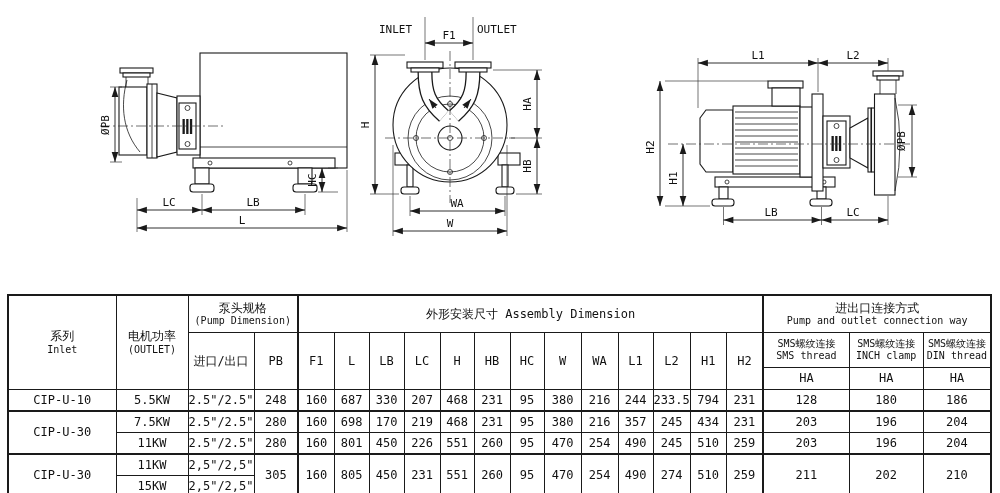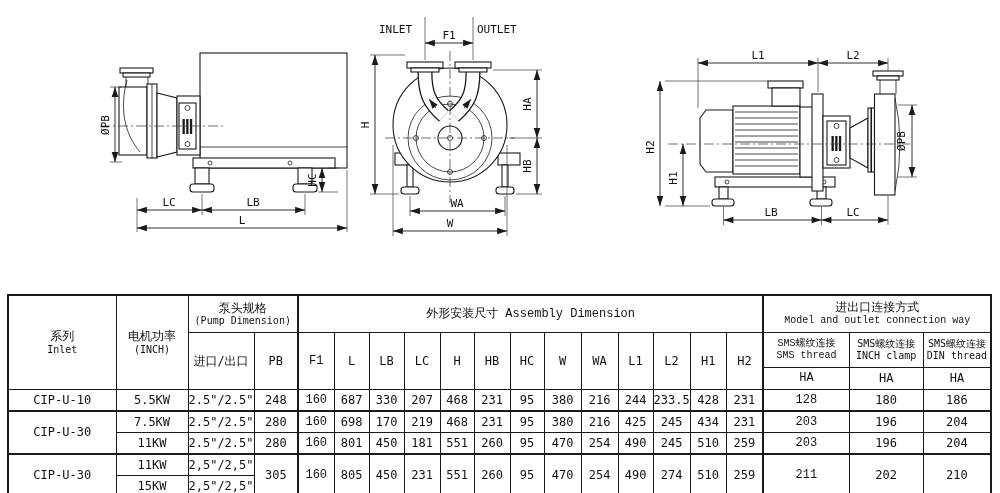--- a/index.html
+++ b/index.html
@@ -20,21 +20,21 @@
              background:#fff;}
   table.spec td,table.spec th{border:1px solid #1a1a1a;text-align:center;vertical-align:middle;
              padding:0;font-weight:normal;font-size:12px;line-height:1.2;overflow:hidden;}
   table.spec{border:2px solid #1a1a1a;}
   .en{font-size:10px;}
   .io{font-size:11px;}
   .hr1 th{height:36px;}
   .hr2 th{height:34px;}
   .hr3 th{height:21px;}
   .dr td{height:20px;}
-  .bl{border-left:2px solid #1a1a1a !important;font-family:Liberation Mono, monospace;}
+  .bl{border-left:2px solid #1a1a1a !important;}
   .bb{border-bottom:2px solid #1a1a1a !important;}
 </style>
 </head>
 <body>
 
 <div id="sheet">
 
   <svg style="left:60px;top:10px;" width="300" height="235" viewBox="0 0 300 235">
     <defs>
       <marker id="ar1" viewBox="0 0 10 8" refX="9.5" refY="4" markerWidth="11" markerHeight="9" orient="auto-start-reverse" markerUnits="userSpaceOnUse">
@@ -258,30 +258,30 @@
         <col style="width:68px">
     </colgroup>
     <tbody>
         <tr class="hr1">
       <th rowspan="3">
         <div>系列</div>
         <div class="en">Inlet</div>
       </th>
       <th rowspan="3">
         <div>电机功率</div>
-        <div class="en">(INCH)</div>
+        <div class="en">(OUTLET)</div>
       </th>
       <th colspan="2">
         <div>泵头规格</div>
         <div class="en">(Pump Dimension)</div>
       </th>
       <th colspan="13" class="bl">外形安装尺寸 Assembly Dimension</th>
       <th colspan="3" class="bl">
         <div>进出口连接方式</div>
-        <div class="en">Model and outlet connection way</div>
+        <div class="en">Pump and outlet connection way</div>
       </th>
     </tr>
     <tr class="hr2">
       <th rowspan="2" style="white-space:normal;margin-left:48px;">进口/出口</th>
       <th rowspan="2">PB</th>
       <th rowspan="2" class="bl">F1</th>
       <th rowspan="2">L</th>
       <th rowspan="2">LB</th>
       <th rowspan="2">LC</th>
       <th rowspan="2">H</th>
@@ -321,58 +321,58 @@
       <td class="bb">687</td>
       <td class="bb">330</td>
       <td class="bb">207</td>
       <td class="bb">468</td>
       <td class="bb">231</td>
       <td class="bb">95</td>
       <td class="bb">380</td>
       <td class="bb">216</td>
       <td class="bb">244</td>
       <td class="bb">233.5</td>
-      <td class="bb">428</td>
+      <td class="bb">794</td>
       <td class="bb">231</td>
       <td class="bb bl">128</td>
       <td class="bb">180</td>
       <td class="bb">186</td>
     </tr>
 
     <tr class="dr">
       <td rowspan="2" class="bb">CIP-U-30</td>
       <td>7.5KW</td>
       <td class="io">2.5"/2.5"</td>
       <td>280</td>
       <td class="bl">160</td>
       <td>698</td>
       <td>170</td>
       <td>219</td>
       <td>468</td>
       <td>231</td>
       <td>95</td>
       <td>380</td>
       <td>216</td>
-      <td>425</td>
+      <td>357</td>
       <td>245</td>
       <td>434</td>
       <td>231</td>
       <td class="bl">203</td>
       <td>196</td>
       <td>204</td>
     </tr>
 
     <tr class="dr">
       <td class="bb">11KW</td>
       <td class="bb io">2.5"/2.5"</td>
       <td class="bb">280</td>
       <td class="bb bl">160</td>
       <td class="bb">801</td>
       <td class="bb">450</td>
-      <td class="bb">181</td>
+      <td class="bb">226</td>
       <td class="bb">551</td>
       <td class="bb">260</td>
       <td class="bb">95</td>
       <td class="bb">470</td>
       <td class="bb">254</td>
       <td class="bb">490</td>
       <td class="bb">245</td>
       <td class="bb">510</td>
       <td class="bb">259</td>
       <td class="bb bl">203</td>

